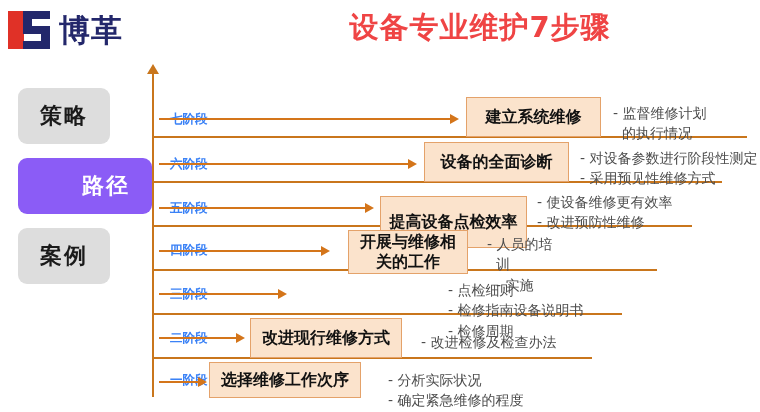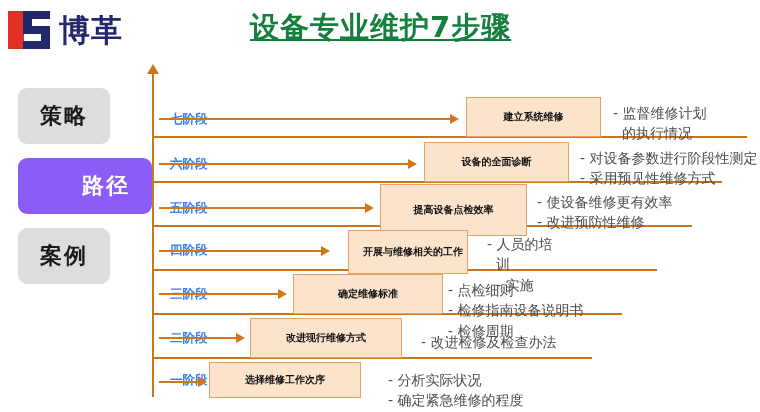--- a/index.html
+++ b/index.html
@@ -10,22 +10,22 @@
     position:relative;
   }
   
   .header{position:absolute;left:0;top:0;width:639px;height:62px;}
   .logo{position:absolute;left:8px;top:10px;display:flex;align-items:center;height:40px;}
   .logo-mark{position:relative;width:44px;height:38px;margin-right:7px;}
   .logo-red{position:absolute;left:0;top:0;width:16px;height:38px;background:#E03127;}
   .logo-g{position:absolute;left:13px;top:0;width:31px;height:38px;}
   .logo-text{font-size:31px;font-weight:bold;color:#23276B;letter-spacing:1px;line-height:38px;
              font-family:"DejaVu Sans","Liberation Sans",sans-serif;}
-  .title{position:absolute;left:250px;top:8px;width:460px;
-         font-size:29px;font-weight:bold;color:#15803d;letter-spacing:1px;text-decoration:underline;}
+  .title{position:absolute;left:250px;top:8px;width:460px;text-align:center;
+         font-size:29px;font-weight:bold;color:#ef4444;letter-spacing:1px;}
 
   
   .sidebar{position:absolute;left:18px;top:88px;width:92px;}
   .side-item{width:92px;height:56px;border-radius:9px;background:#DDDDDD;
              display:flex;align-items:center;justify-content:center;
              font-size:22px;font-weight:bold;color:#1A1A1A;margin-bottom:14px;
              letter-spacing:2px;}
   .side-item.active{background:#8b5cf6;color:#ffffff;padding-left:42px;}
 
   
@@ -39,21 +39,21 @@
   .stage-line{position:absolute;left:0;top:0;height:1.5px;background:#C9761C;}
   .stage-label{position:absolute;left:18px;font-size:12.5px;font-weight:bold;color:#3b82f6;
                white-space:nowrap;}
   .stage-arrow{position:absolute;height:2px;background:#D4751A;top:0;}
   .stage-arrow:after{content:"";position:absolute;right:-8px;top:-4px;width:0;height:0;
       border-top:5px solid transparent;border-bottom:5px solid transparent;
       border-left:9px solid #D4751A;}
 
   .step-box{position:absolute;background:#FBE3CC;border:1.3px solid #E4A26A;
             display:flex;align-items:center;justify-content:center;text-align:center;
-            font-size:10px;font-weight:bold;color:#111;line-height:1.25;
+            font-size:16px;font-weight:bold;color:#111;line-height:1.25;
             box-sizing:border-box;padding:2px 4px;}
   .note{position:absolute;font-size:14px;color:#4d4d4d;line-height:1.45;white-space:pre;}
 </style>
 </head>
 <body>
 
 <div class="header">
 
   <div class="logo">
     <div class="logo-mark">
@@ -132,36 +132,33 @@
   </div>
   <div class="note" style="left:613px;top:103px;">- 监督维修计划
   的执行情况</div>
 
   <div class="step-box" style="left:424px;top:142px;width:145px;height:40px;">
     <span>设备的全面诊断</span>
   </div>
   <div class="note" style="left:580px;top:148px;">- 对设备参数进行阶段性测定
 - 采用预见性维修方式</div>
 
-  <div class="step-box" style="left:380px;top:184px;width:147px;height:52px;">
+  <div class="step-box" style="left:380px;top:196px;width:147px;height:52px;">
     <span>提高设备点检效率</span>
   </div>
   <div class="note" style="left:537px;top:192px;">- 使设备维修更有效率
 - 改进预防性维修</div>
 
   <div class="step-box" style="left:348px;top:230px;width:120px;height:44px;justify-content:flex-end;">
     <span>开展与维修相关的工作</span>
   </div>
   <div class="note" style="left:487px;top:234px;">- 人员的培
   训
   - 实施</div>
 
-  <div class="step-box" style="left:293px;top:274px;width:150px;height:40px;">
-    <span>确定维修标准</span>
-  </div>
   <div class="note" style="left:448px;top:280px;">- 点检细则
 - 检修指南设备说明书
 - 检修周期</div>
 
   <div class="step-box" style="left:250px;top:318px;width:152px;height:40px;">
     <span>改进现行维修方式</span>
   </div>
   <div class="note" style="left:421px;top:332px;">- 改进检修及检查办法</div>
 
   <div class="step-box" style="left:209px;top:362px;width:152px;height:36px;">

